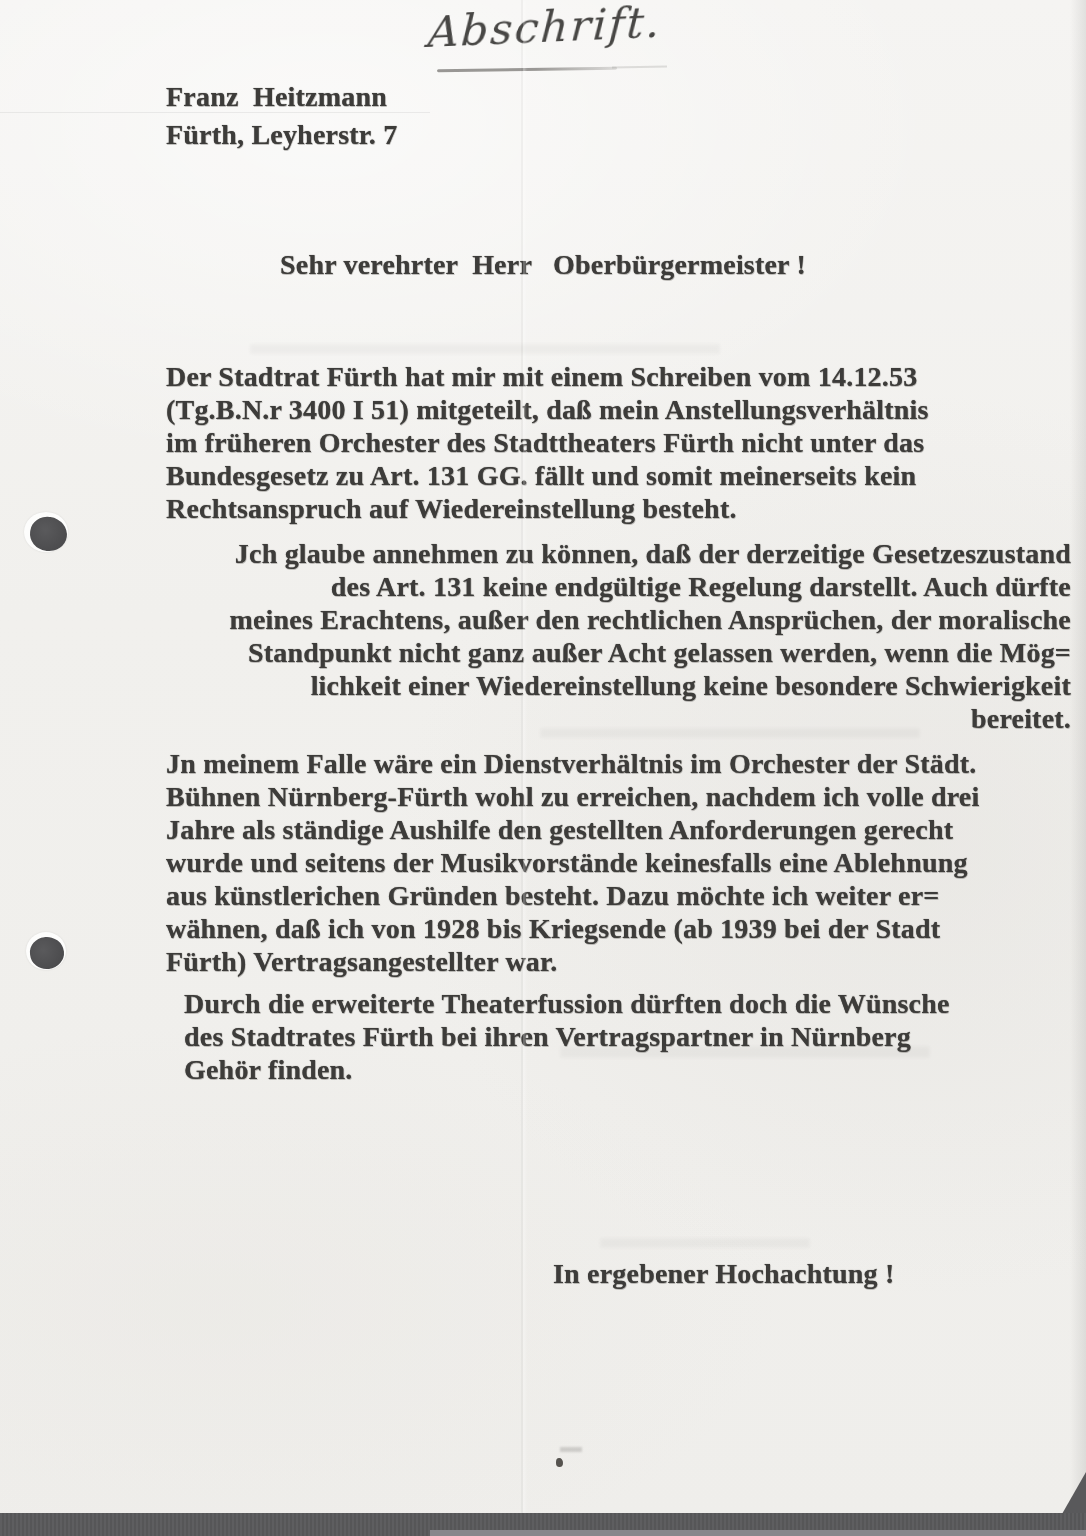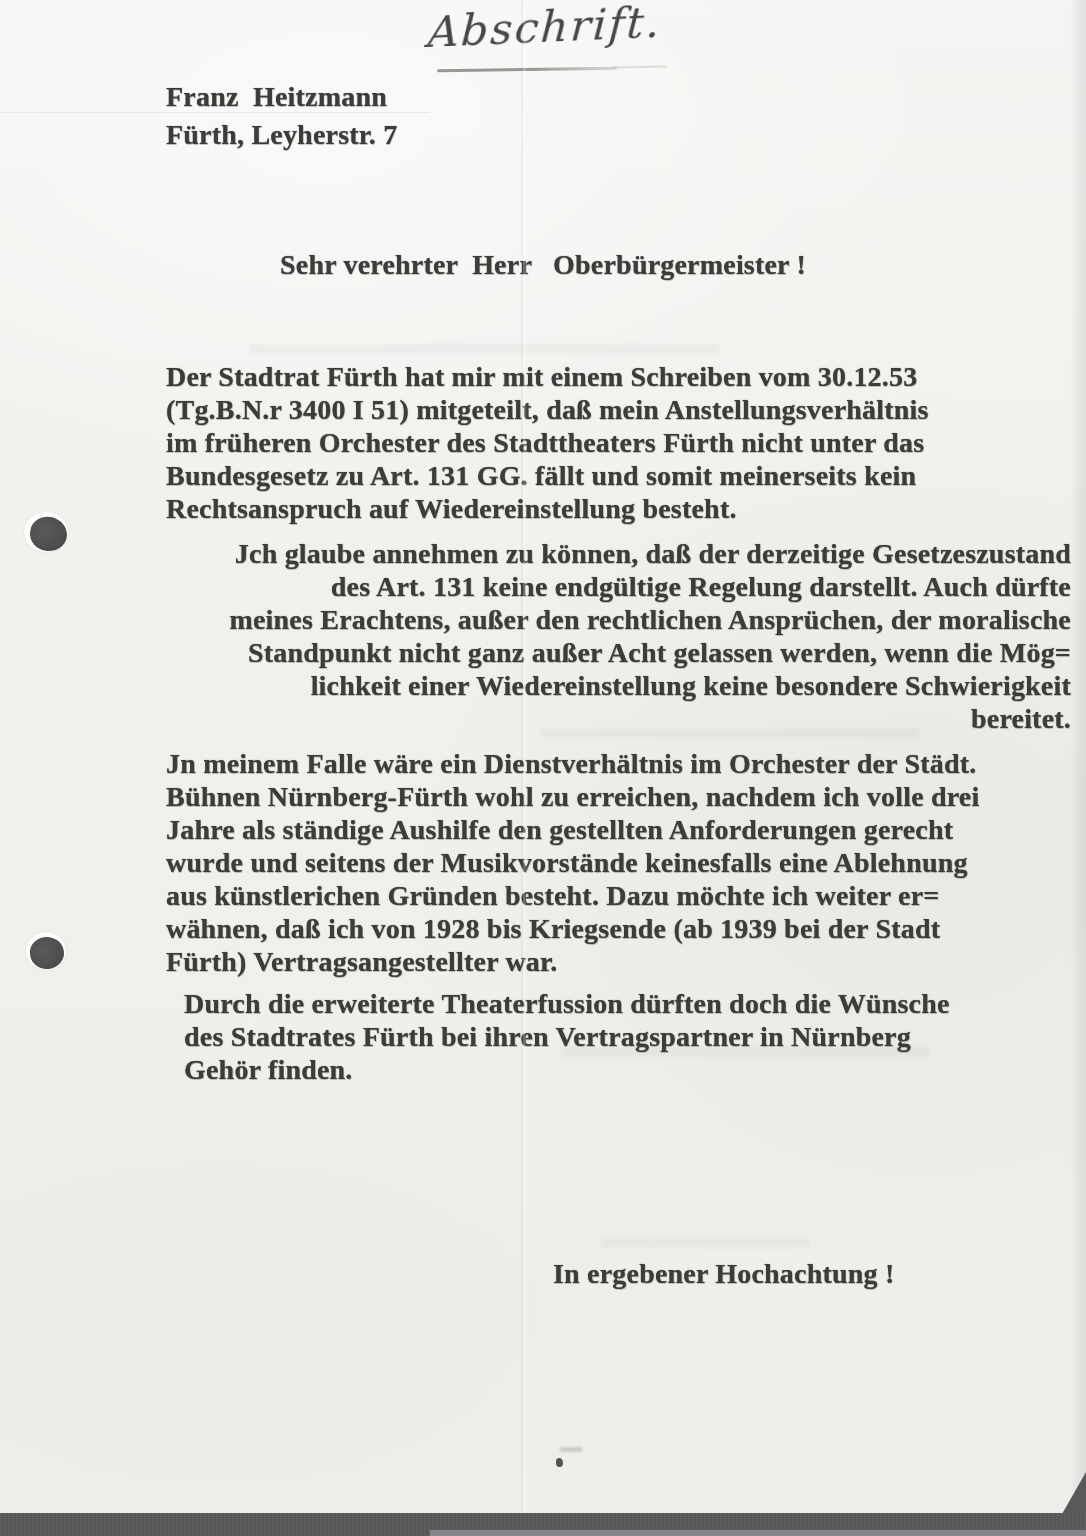--- a/index.html
+++ b/index.html
@@ -141,21 +141,21 @@
 
   <div class="handwritten">Abschrift.</div>
   <div class="hand-underline"></div>
   <div class="hand-underline-ext"></div>
 
   <div class="typed sender" style="left:166px; top:78px;"><span>Franz  Heitzmann</span><br><span>Fürth, Leyherstr. 7</span></div>
 
 
   <div class="typed" style="left:268px; top:248px;margin-left:12px;">Sehr verehrter  Herr   Oberbürgermeister !</div>
 
-  <div class="typed" style="left:166px; top:360px; width:905px;">Der Stadtrat Fürth hat mir mit einem Schreiben vom 30.12.53
+  <div class="typed" style="left:166px; top:360px; width:905px;">Der Stadtrat Fürth hat mir mit einem Schreiben vom 14.12.53
 (Tg.B.N.r 3400 I 51) mitgeteilt, daß mein Anstellungsverhältnis
 im früheren Orchester des Stadttheaters Fürth nicht unter das
 Bundesgesetz zu Art. 131 GG. fällt und somit meinerseits kein
 Rechtsanspruch auf Wiedereinstellung besteht.</div>
 
   <div class="typed" style="left:166px; top:537px; width:905px;text-align:right;">Jch glaube annehmen zu können, daß der derzeitige Gesetzeszustand
 des Art. 131 keine endgültige Regelung darstellt. Auch dürfte
 meines Erachtens, außer den rechtlichen Ansprüchen, der moralische
 Standpunkt nicht ganz außer Acht gelassen werden, wenn die Mög=
 lichkeit einer Wiedereinstellung keine besondere Schwierigkeit

